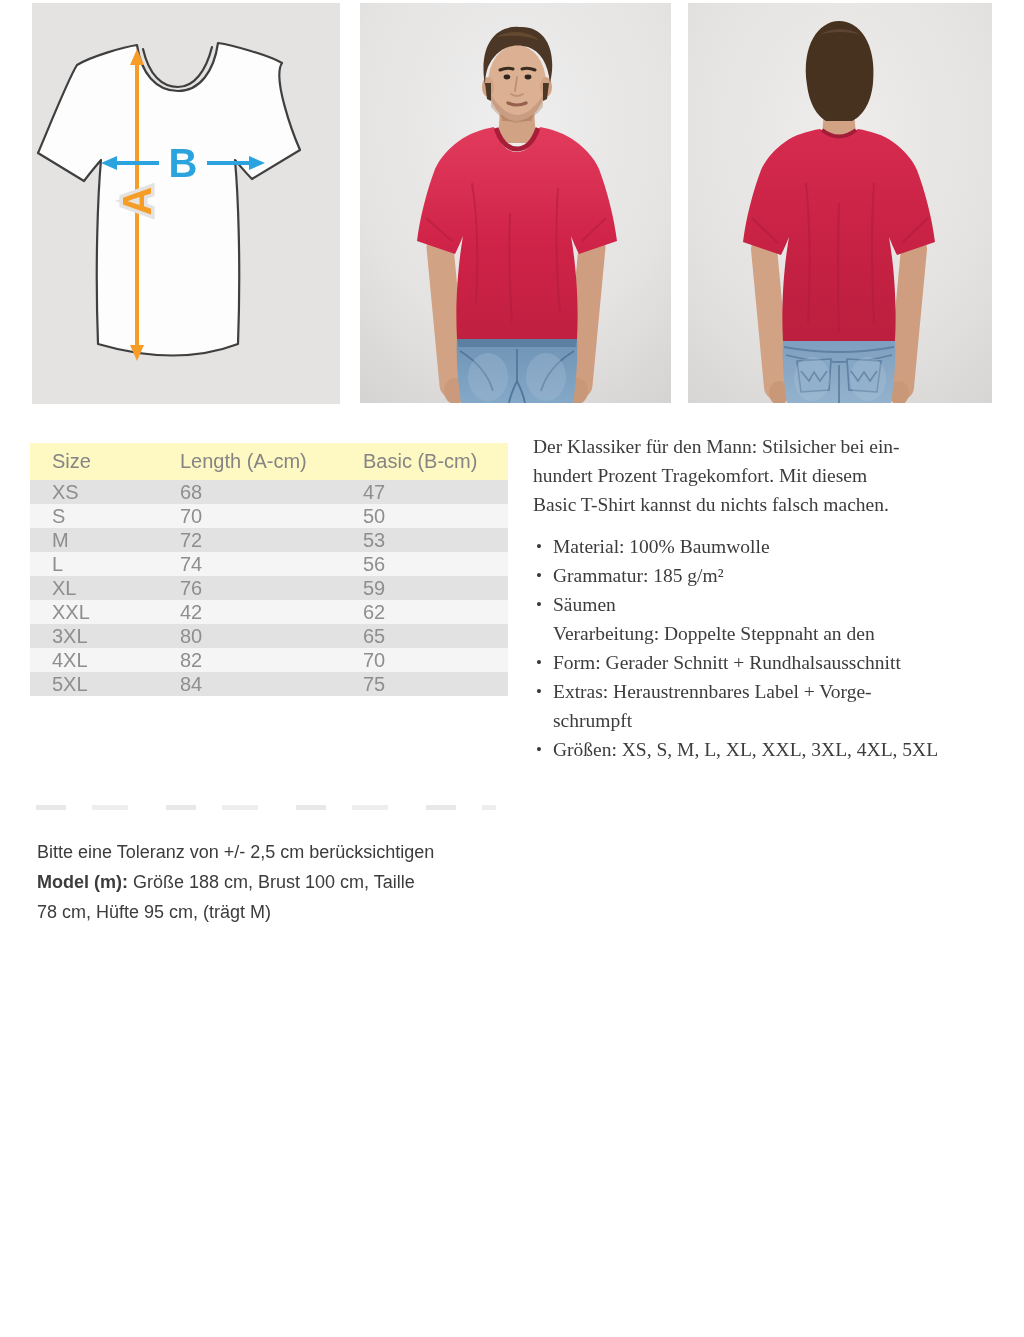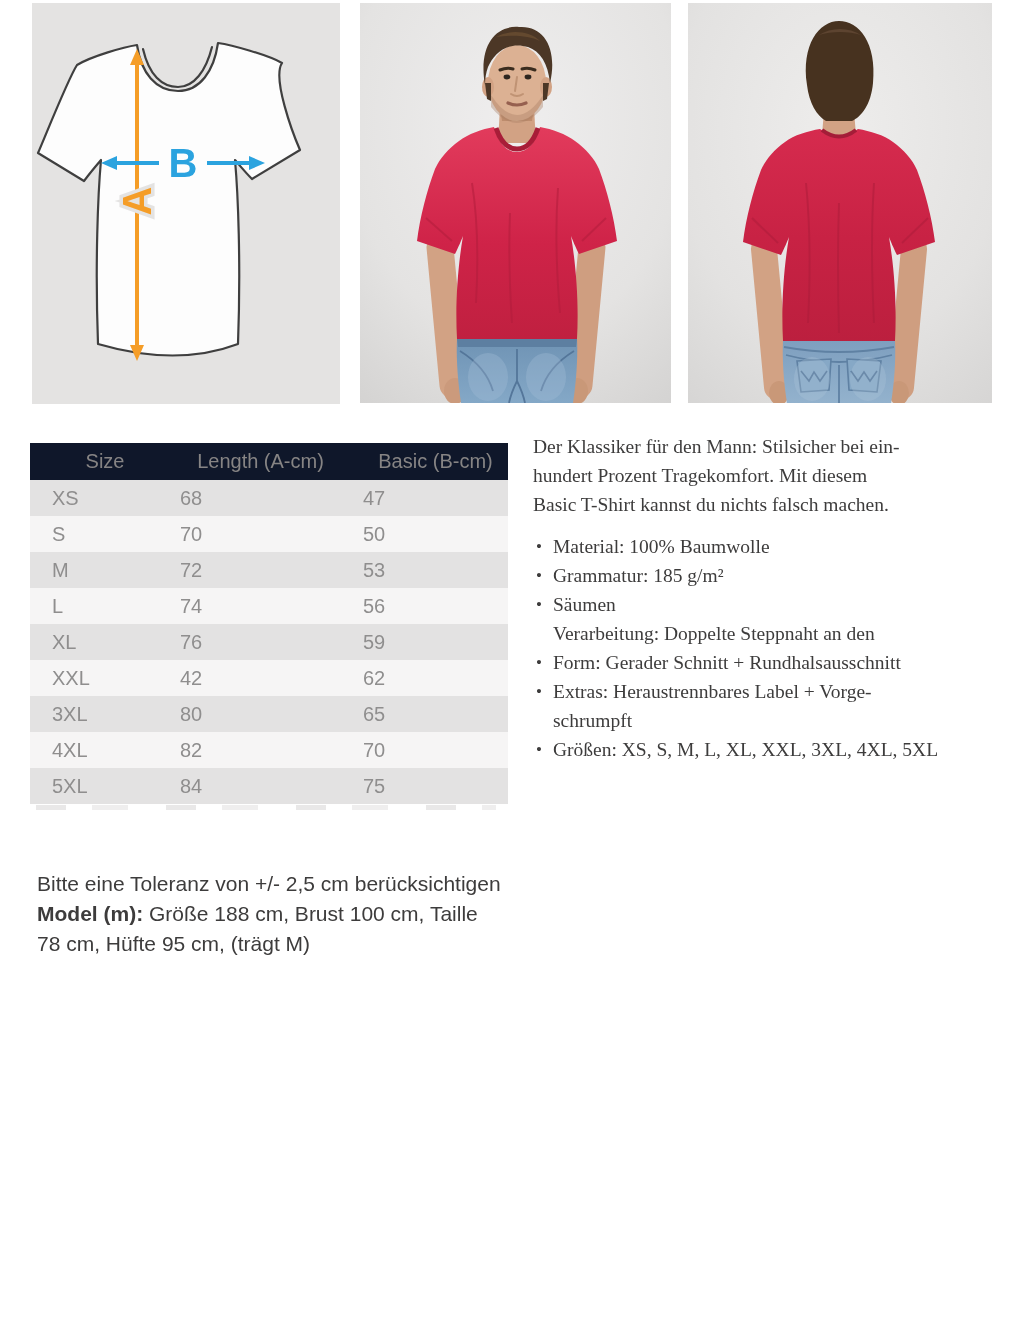--- a/index.html
+++ b/index.html
@@ -14,24 +14,24 @@
   #photo-back{left:688px;width:304px;height:400px;}
   .media svg{display:block;width:100%;height:100%;}
 
   
   .size-table{
     position:absolute;left:30px;top:443px;width:478px;
     border-collapse:collapse;table-layout:fixed;
     font-size:20px;color:#8f8e8e;
   }
   .size-table th{
-    background:#0f172a;color:#868484;font-weight:normal;text-align:center;
+    background:#fef9c3;color:#868484;font-weight:normal;text-align:left;
     height:37px;padding:0 0 0 22px;
   }
-  .size-table td{height:36px;padding:0 0 0 22px;}
+  .size-table td{height:24px;padding:0 0 0 22px;}
   .size-table tr.row-odd td{background:#e3e2e2;}
   .size-table tr.row-even td{background:#f6f5f5;}
 
   .table-artifact{
     position:absolute;left:36px;top:805px;width:460px;height:5px;
     background:repeating-linear-gradient(90deg,
       #e9e8e8 0 30px, transparent 30px 56px,
       #efeeee 56px 92px, transparent 92px 130px);
   }
 
@@ -45,21 +45,21 @@
   .bullet-item{display:flex;align-items:flex-start;}
   .bullet-marker{
     width:20px;flex:0 0 20px;line-height:29px;font-size:17px;
     color:#3d3c3c;padding-left:3px;box-sizing:border-box;
   }
   .bullet-content{flex:1;}
 
   
   .notes{
     position:absolute;left:37px;top:837px;width:500px;
-    font-size:21px;color:#3d3c3c;margin-top:32px;
+    font-size:18px;color:#3d3c3c;
   }
   .notes .text-line{line-height:30px;}
   .bold{font-weight:bold;}
 </style>
 </head>
 <body>
 
 <div class="page">
 
   <figure class="media" id="size-diagram">

